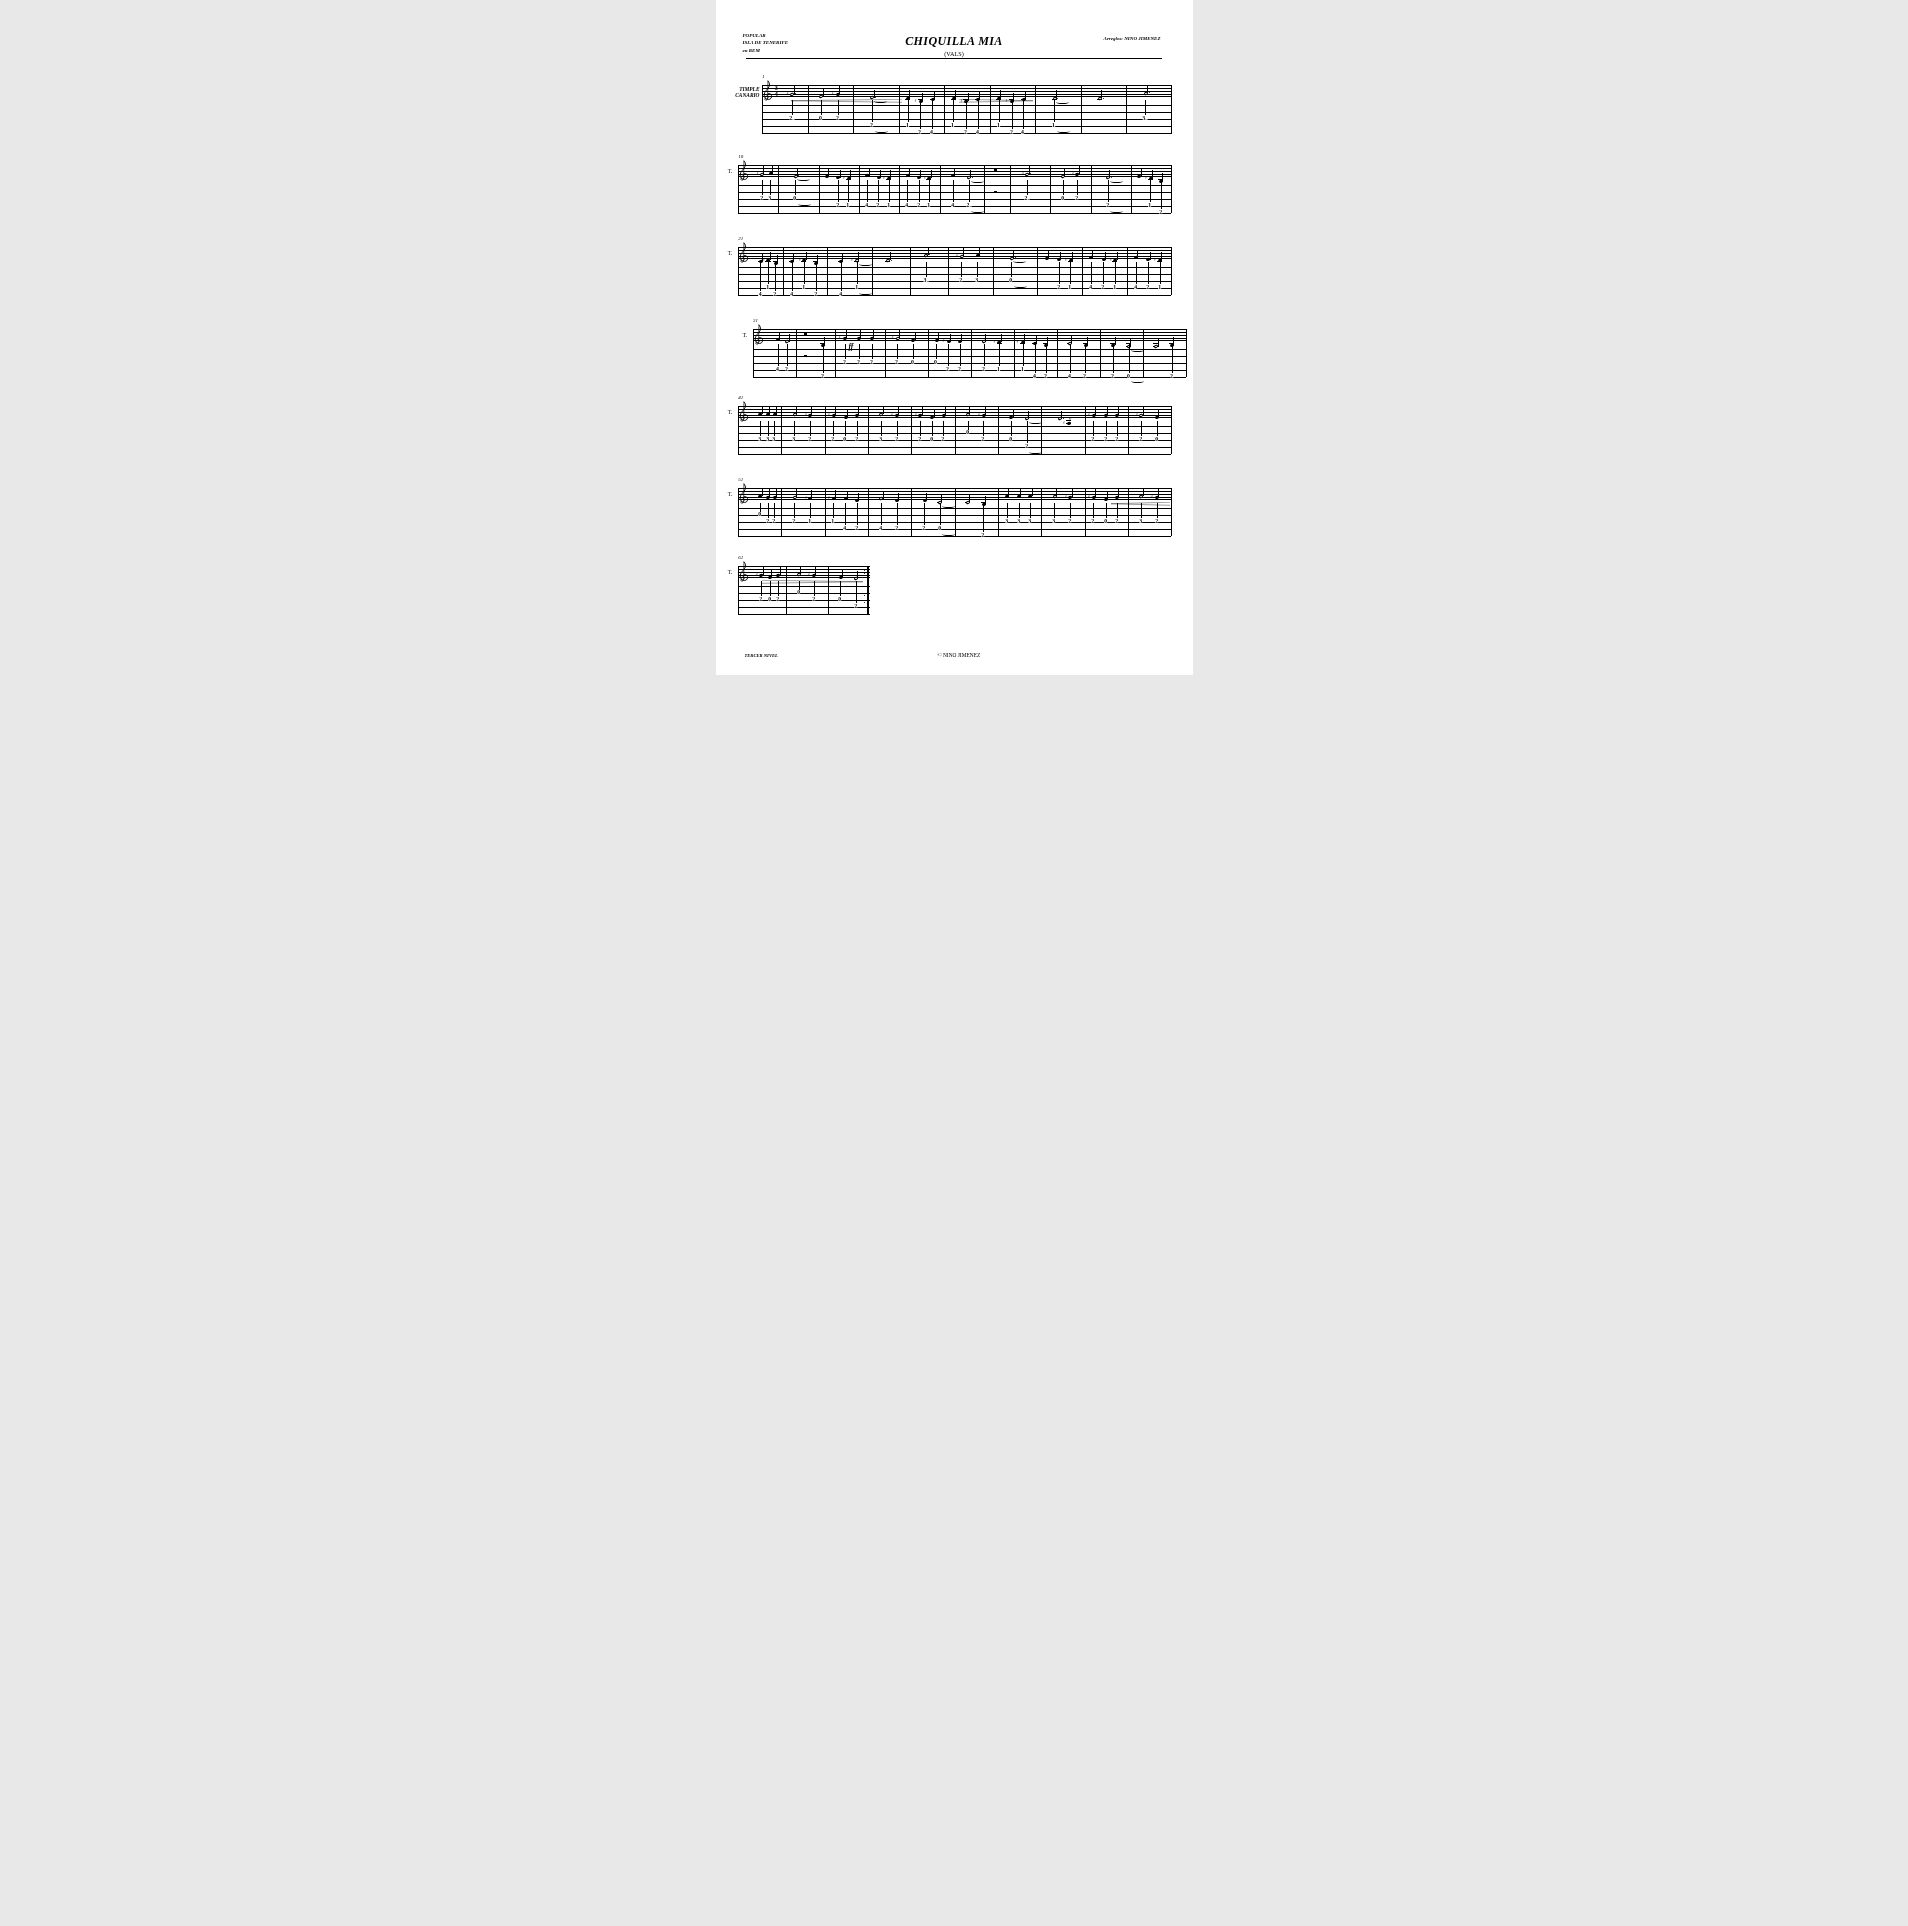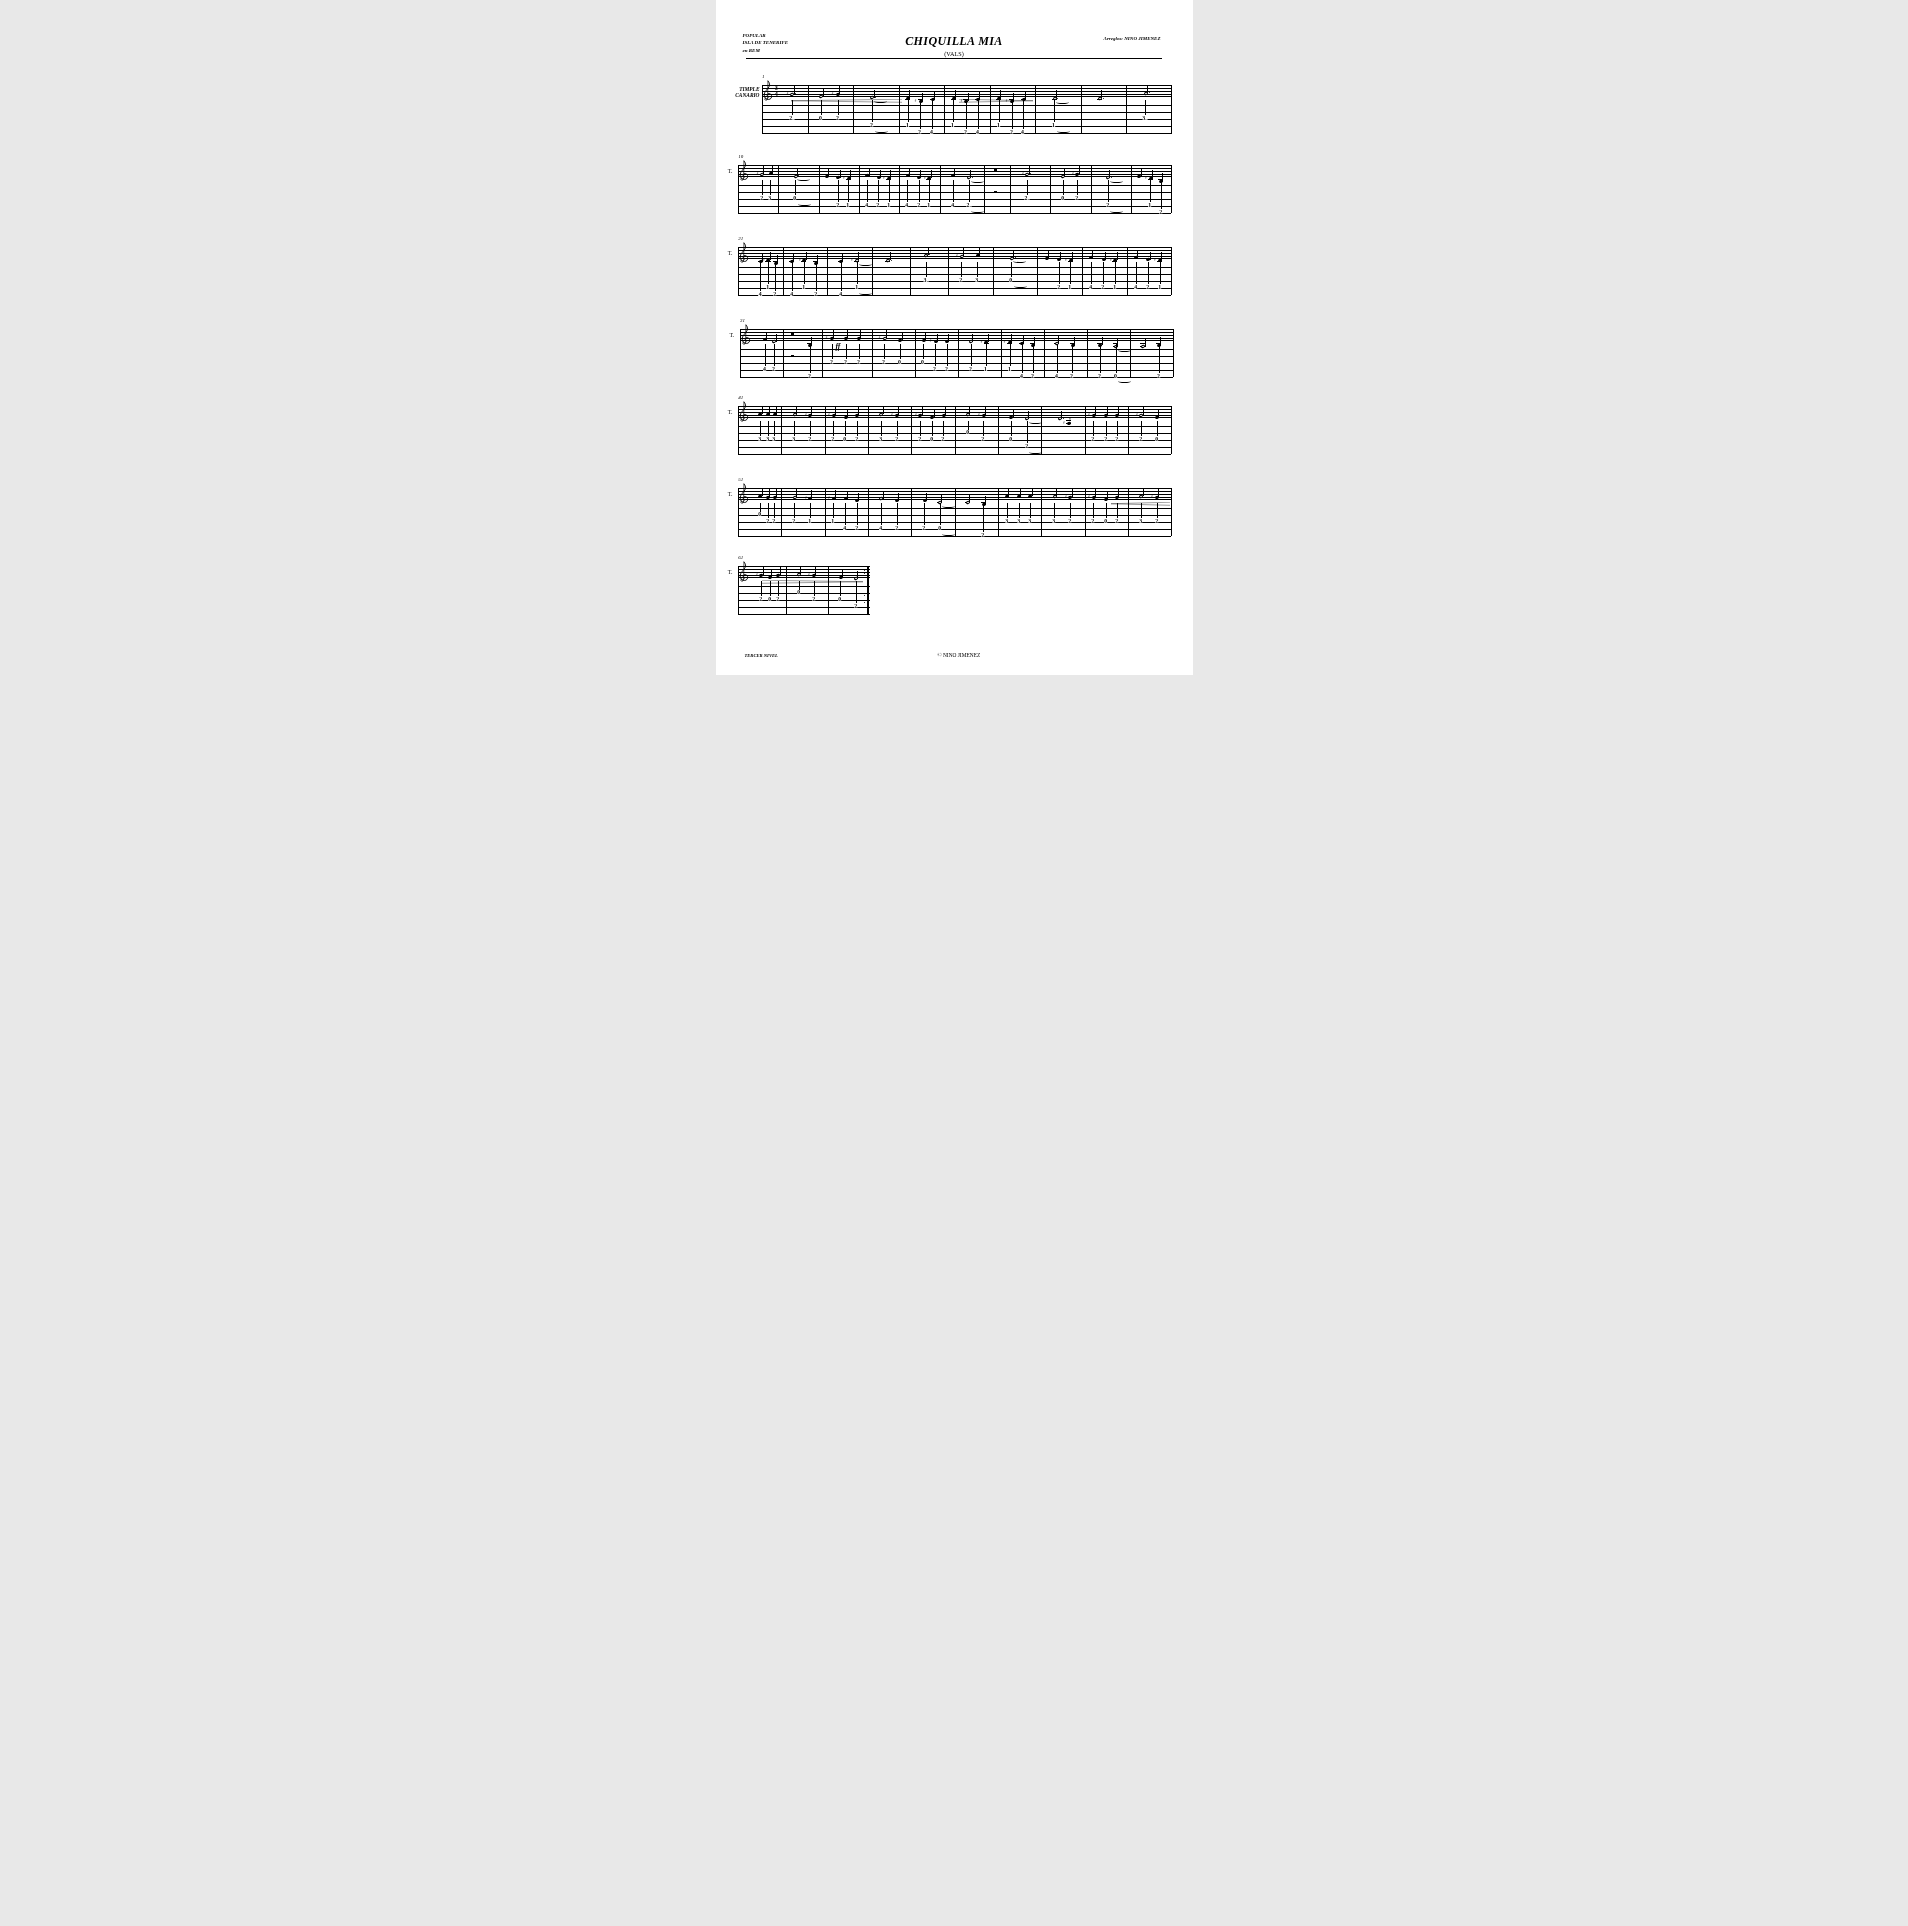--- a/index.html
+++ b/index.html
@@ -443,21 +443,21 @@
         <div class="nstem" style="left: 412px; top: 19.5px; height: 8px;"></div>
         <div class="tabnum" style="left: 410px; top: 56px;">2</div>
         <div class="tstem" style="left: 410px; top: 30px; height: 22.3px;"></div>
         <div class="ledger" style="left: 419px; top: 29px; width: 5.4px;"></div>
         <div class="nhead filled" style="left: 420px; top: 27px; position: absolute;"></div>
         <div class="nstem" style="left: 423px; top: 20.4px; height: 8px;"></div>
         <div class="sharp" style="left: 416px; top: 26px;">♯</div>
         <div class="tabnum" style="left: 422px; top: 56px;">1</div>
         <div class="tstem" style="left: 422px; top: 30px; height: 22.3px;"></div>
       </div>
-      <div class="system" style="left: 24px; top: 314px; width: 433px; height: 73px; position: absolute;">
+      <div class="system" style="left: 37px; top: 314px; width: 433px; height: 73px; position: absolute;">
         <div class="mnum" style="left: 0.4px; top: 3.9px;">31</div>
         <div class="tlabel" style="left: -10px; top: 18px;">T.</div>
         <div class="sline" style="top: 15.4px;"></div>
         <div class="sline" style="top: 18px;"></div>
         <div class="sline" style="top: 21px;"></div>
         <div class="sline" style="top: 23.5px;"></div>
         <div class="sline" style="top: 26px;"></div>
         <div class="tline" style="top: 35px;"></div>
         <div class="tline" style="top: 42px;"></div>
         <div class="tline" style="top: 49px;"></div>

